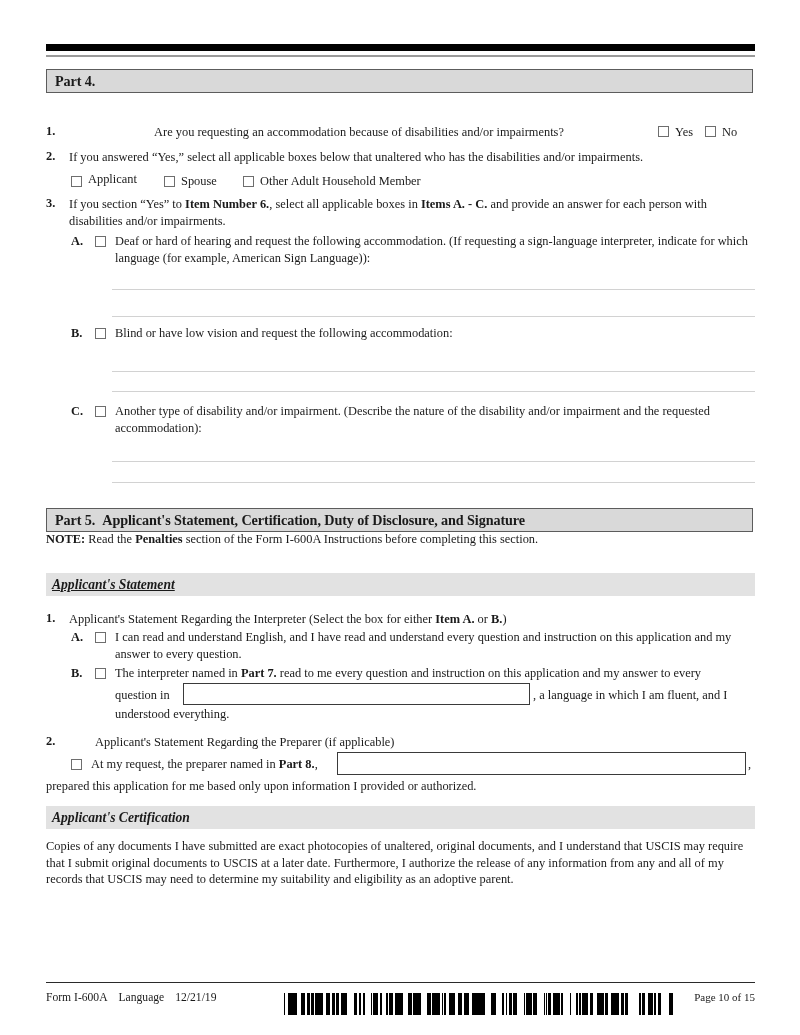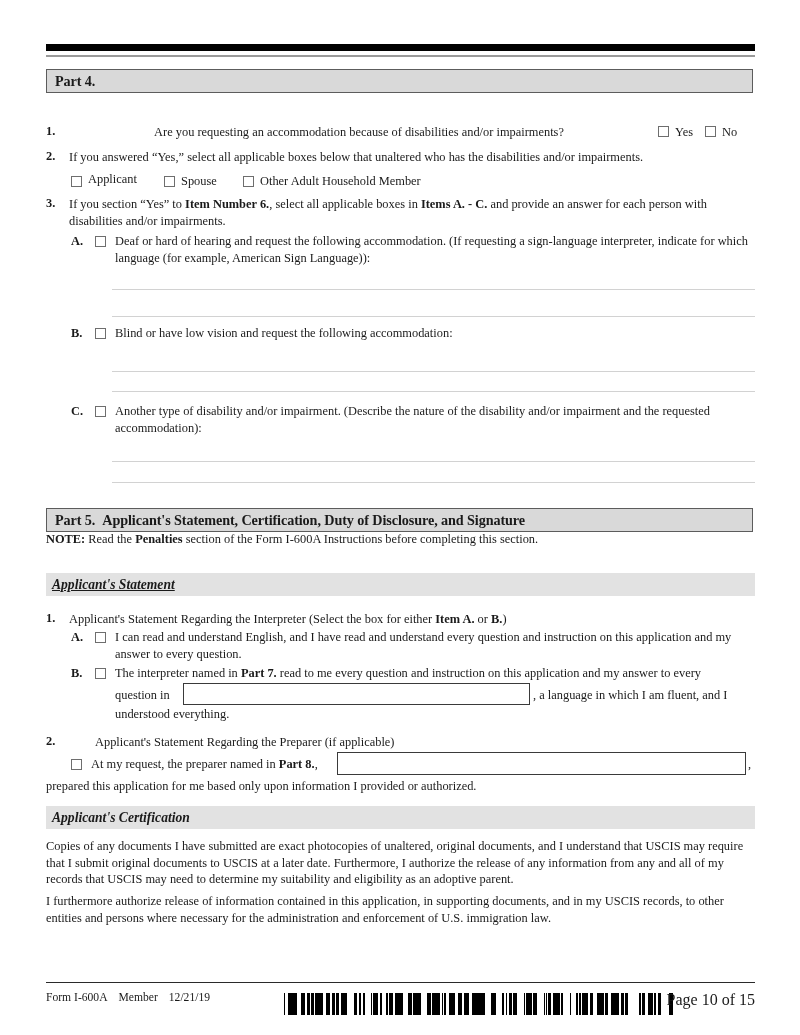--- a/index.html
+++ b/index.html
@@ -129,21 +129,21 @@
   .footer-left {
     position: absolute;
     left: 0; top: 991px;
     font-size: 11.6px;
     white-space: nowrap;
   }
   .footer-left .seg { margin-right: 11px; }
   .footer-right {
     position: absolute;
     right: 0; top: 991px;
-    font-size: 16px;
+    font-size: 11px;
     white-space: nowrap;
   }
   .barcode {
     position: absolute;
     left: 238px; top: 993px;
     width: 390px; height: 22px;
     overflow: hidden;
     display: flex;
     align-items: stretch;
   }
@@ -248,25 +248,24 @@
   </div>
   <input class="inbox" style="left: 291px; top: 752px; width: 409px; height: 23px; font-family: &quot;Liberation Serif&quot;, serif; font-size: 12.4px; padding: 0px 4px;" value="">
   <div class="txt" style="left:702px; top:756px;">,</div>
   <div class="txt" style="left:0; top:778px; width:709px;">prepared this application for me based only upon information I provided or authorized.</div>
 
   <div class="sub-band" style="top:806px;">
     <span>Applicant's Certification</span>
   </div>
 
   <div class="txt" style="left:0; top:838px; width:709px; text-align:left;">Copies of any documents I have submitted are exact photocopies of unaltered, original documents, and I understand that USCIS may require that I submit original documents to USCIS at a later date.  Furthermore, I authorize the release of any information from any and all of my records that USCIS may need to determine my suitability and eligibility as an adoptive parent.</div>
-  <div class="txt" style="left:0; top:893px; width:709px; text-align:left;">I furthermore authorize release of information contained in this application, in supporting documents, and in my USCIS records, to other entities and persons where necessary for the administration and enforcement of U.S. immigration law.</div>
 
   <div class="footer-rule"></div>
   <div class="footer-left">
-    <span class="seg">Form I-600A</span><span class="seg">Member</span><span>12/21/19</span>
+    <span class="seg">Form I-600A</span><span class="seg">Language</span><span>12/21/19</span>
   </div>
   <div class="barcode">
       <i style="width: 1px; background: rgb(0, 0, 0);"></i>
       <i style="width: 3px; background: transparent;"></i>
       <i style="width: 1px; background: rgb(0, 0, 0);"></i>
       <i style="width: 2px; background: rgb(0, 0, 0);"></i>
       <i style="width: 3px; background: rgb(0, 0, 0);"></i>
       <i style="width: 3px; background: rgb(0, 0, 0);"></i>
       <i style="width: 2px; background: transparent;"></i>
       <i style="width: 2px; background: transparent;"></i>

